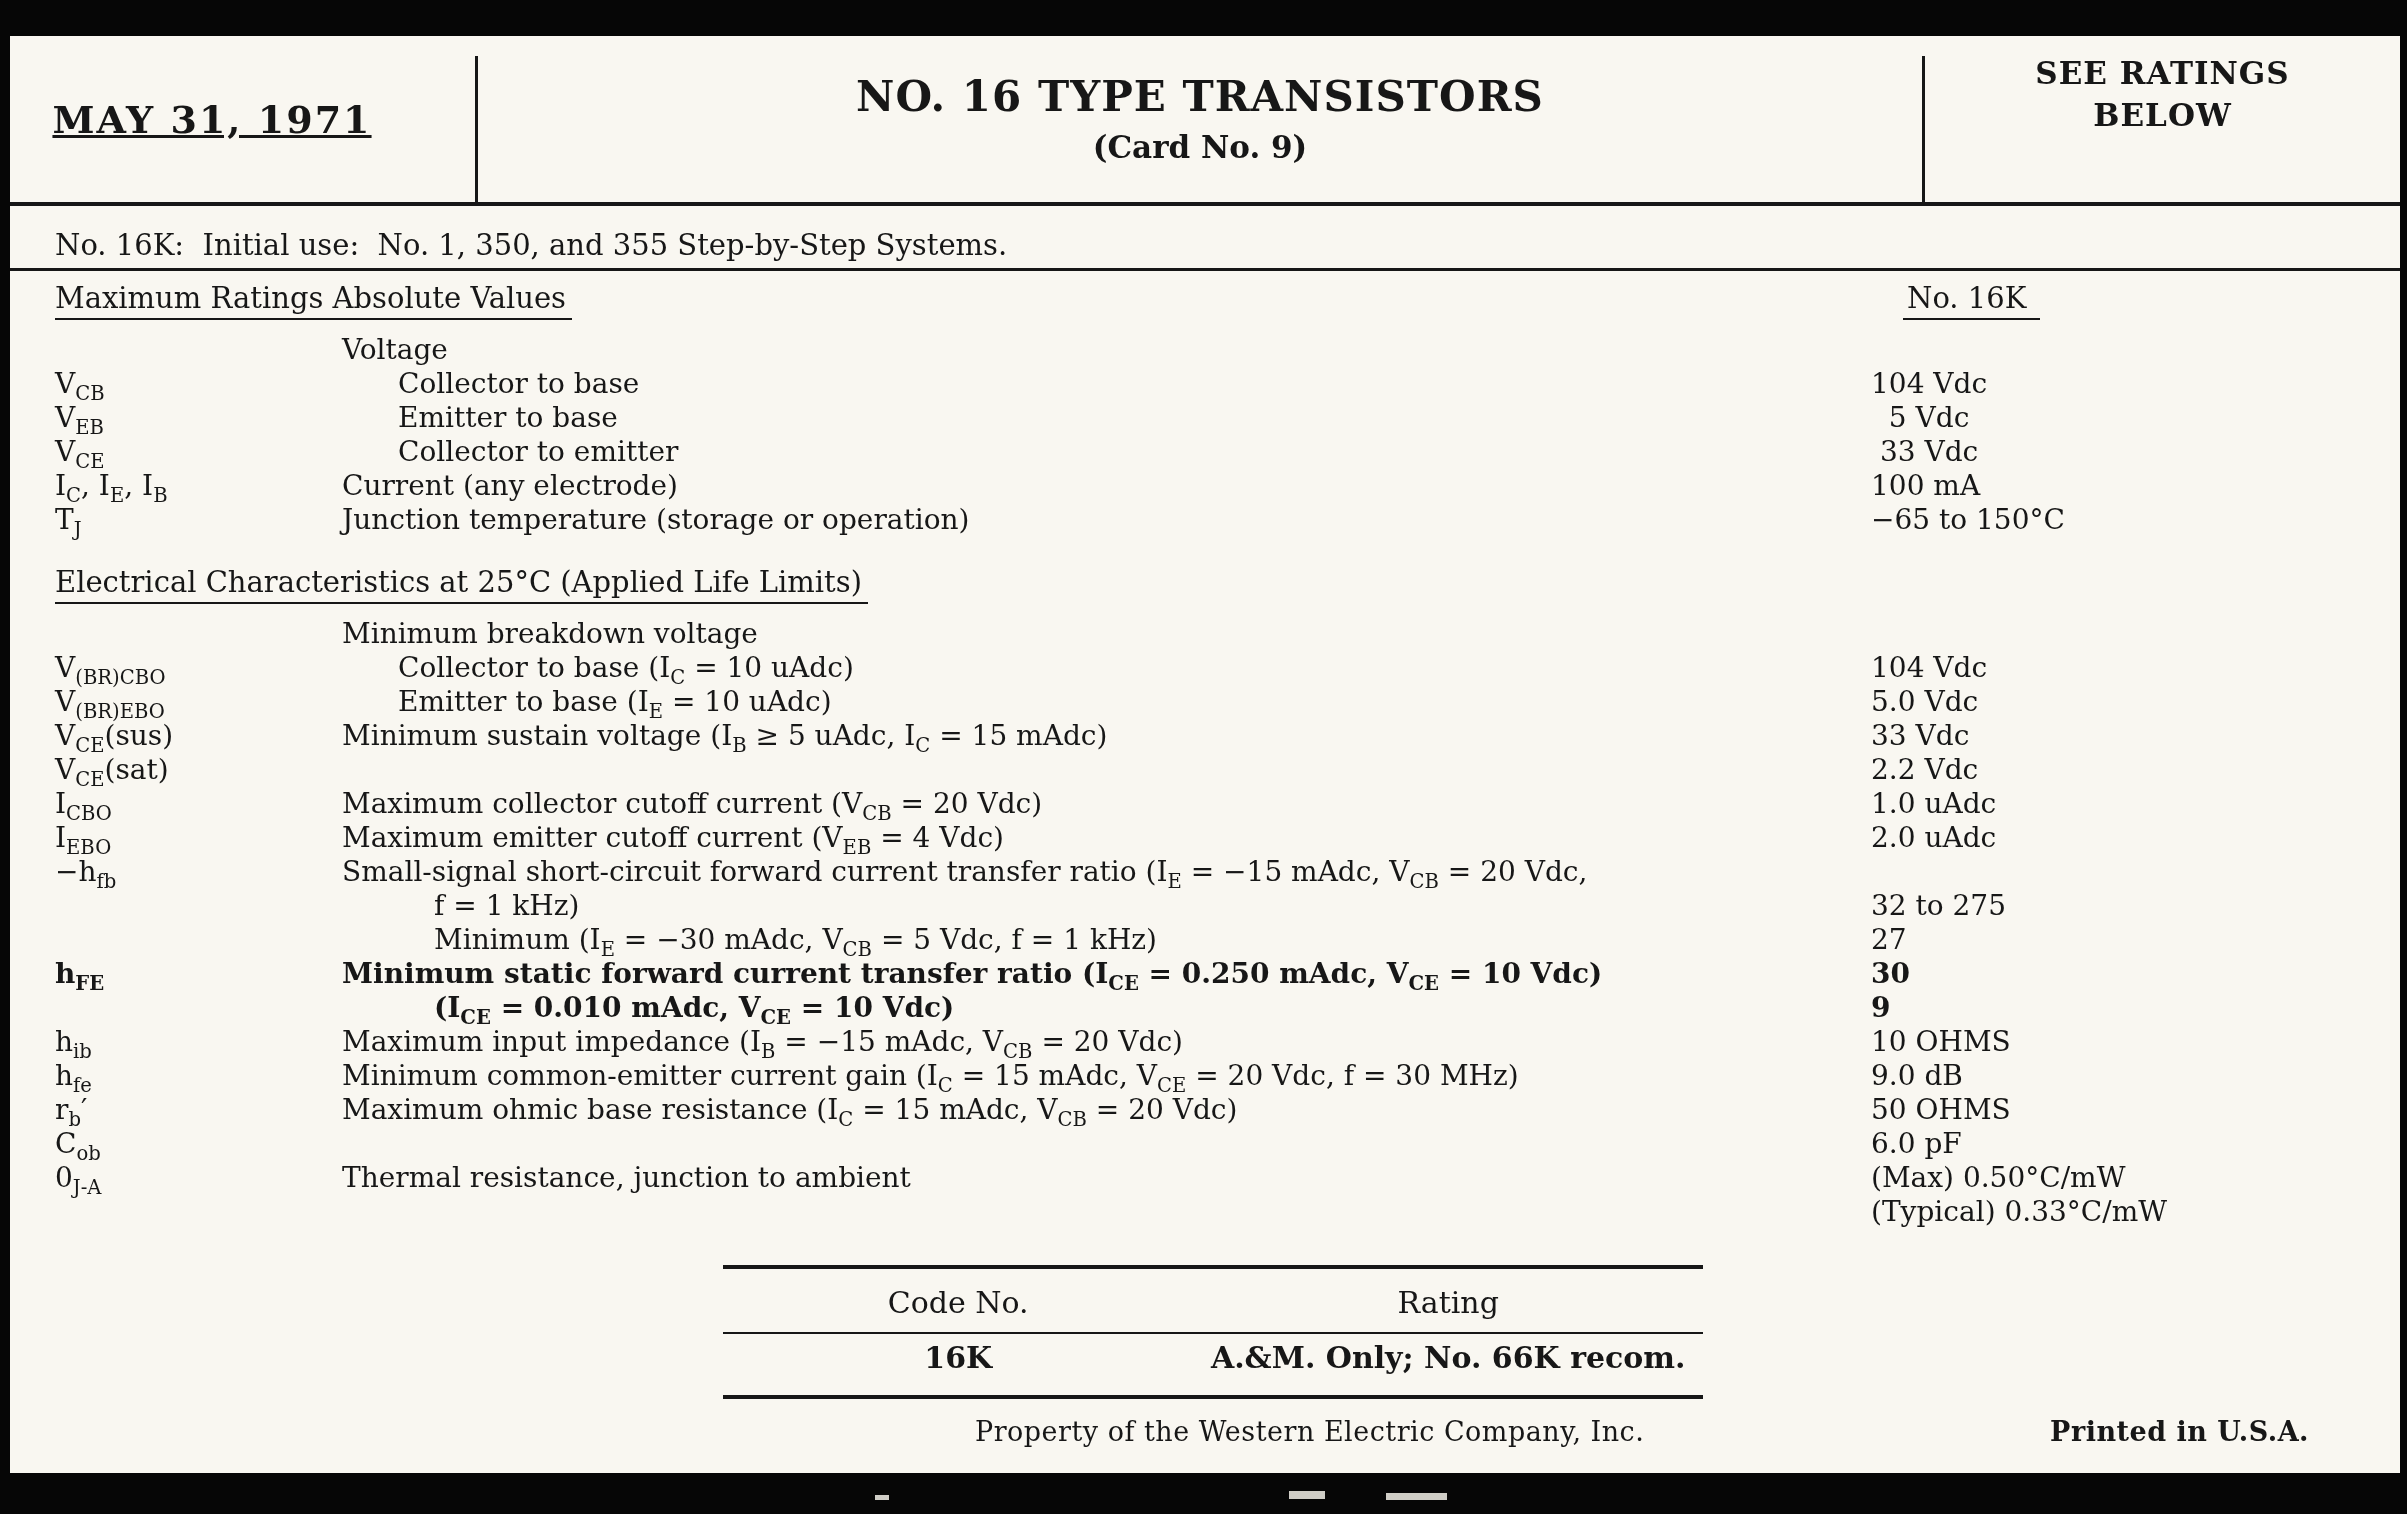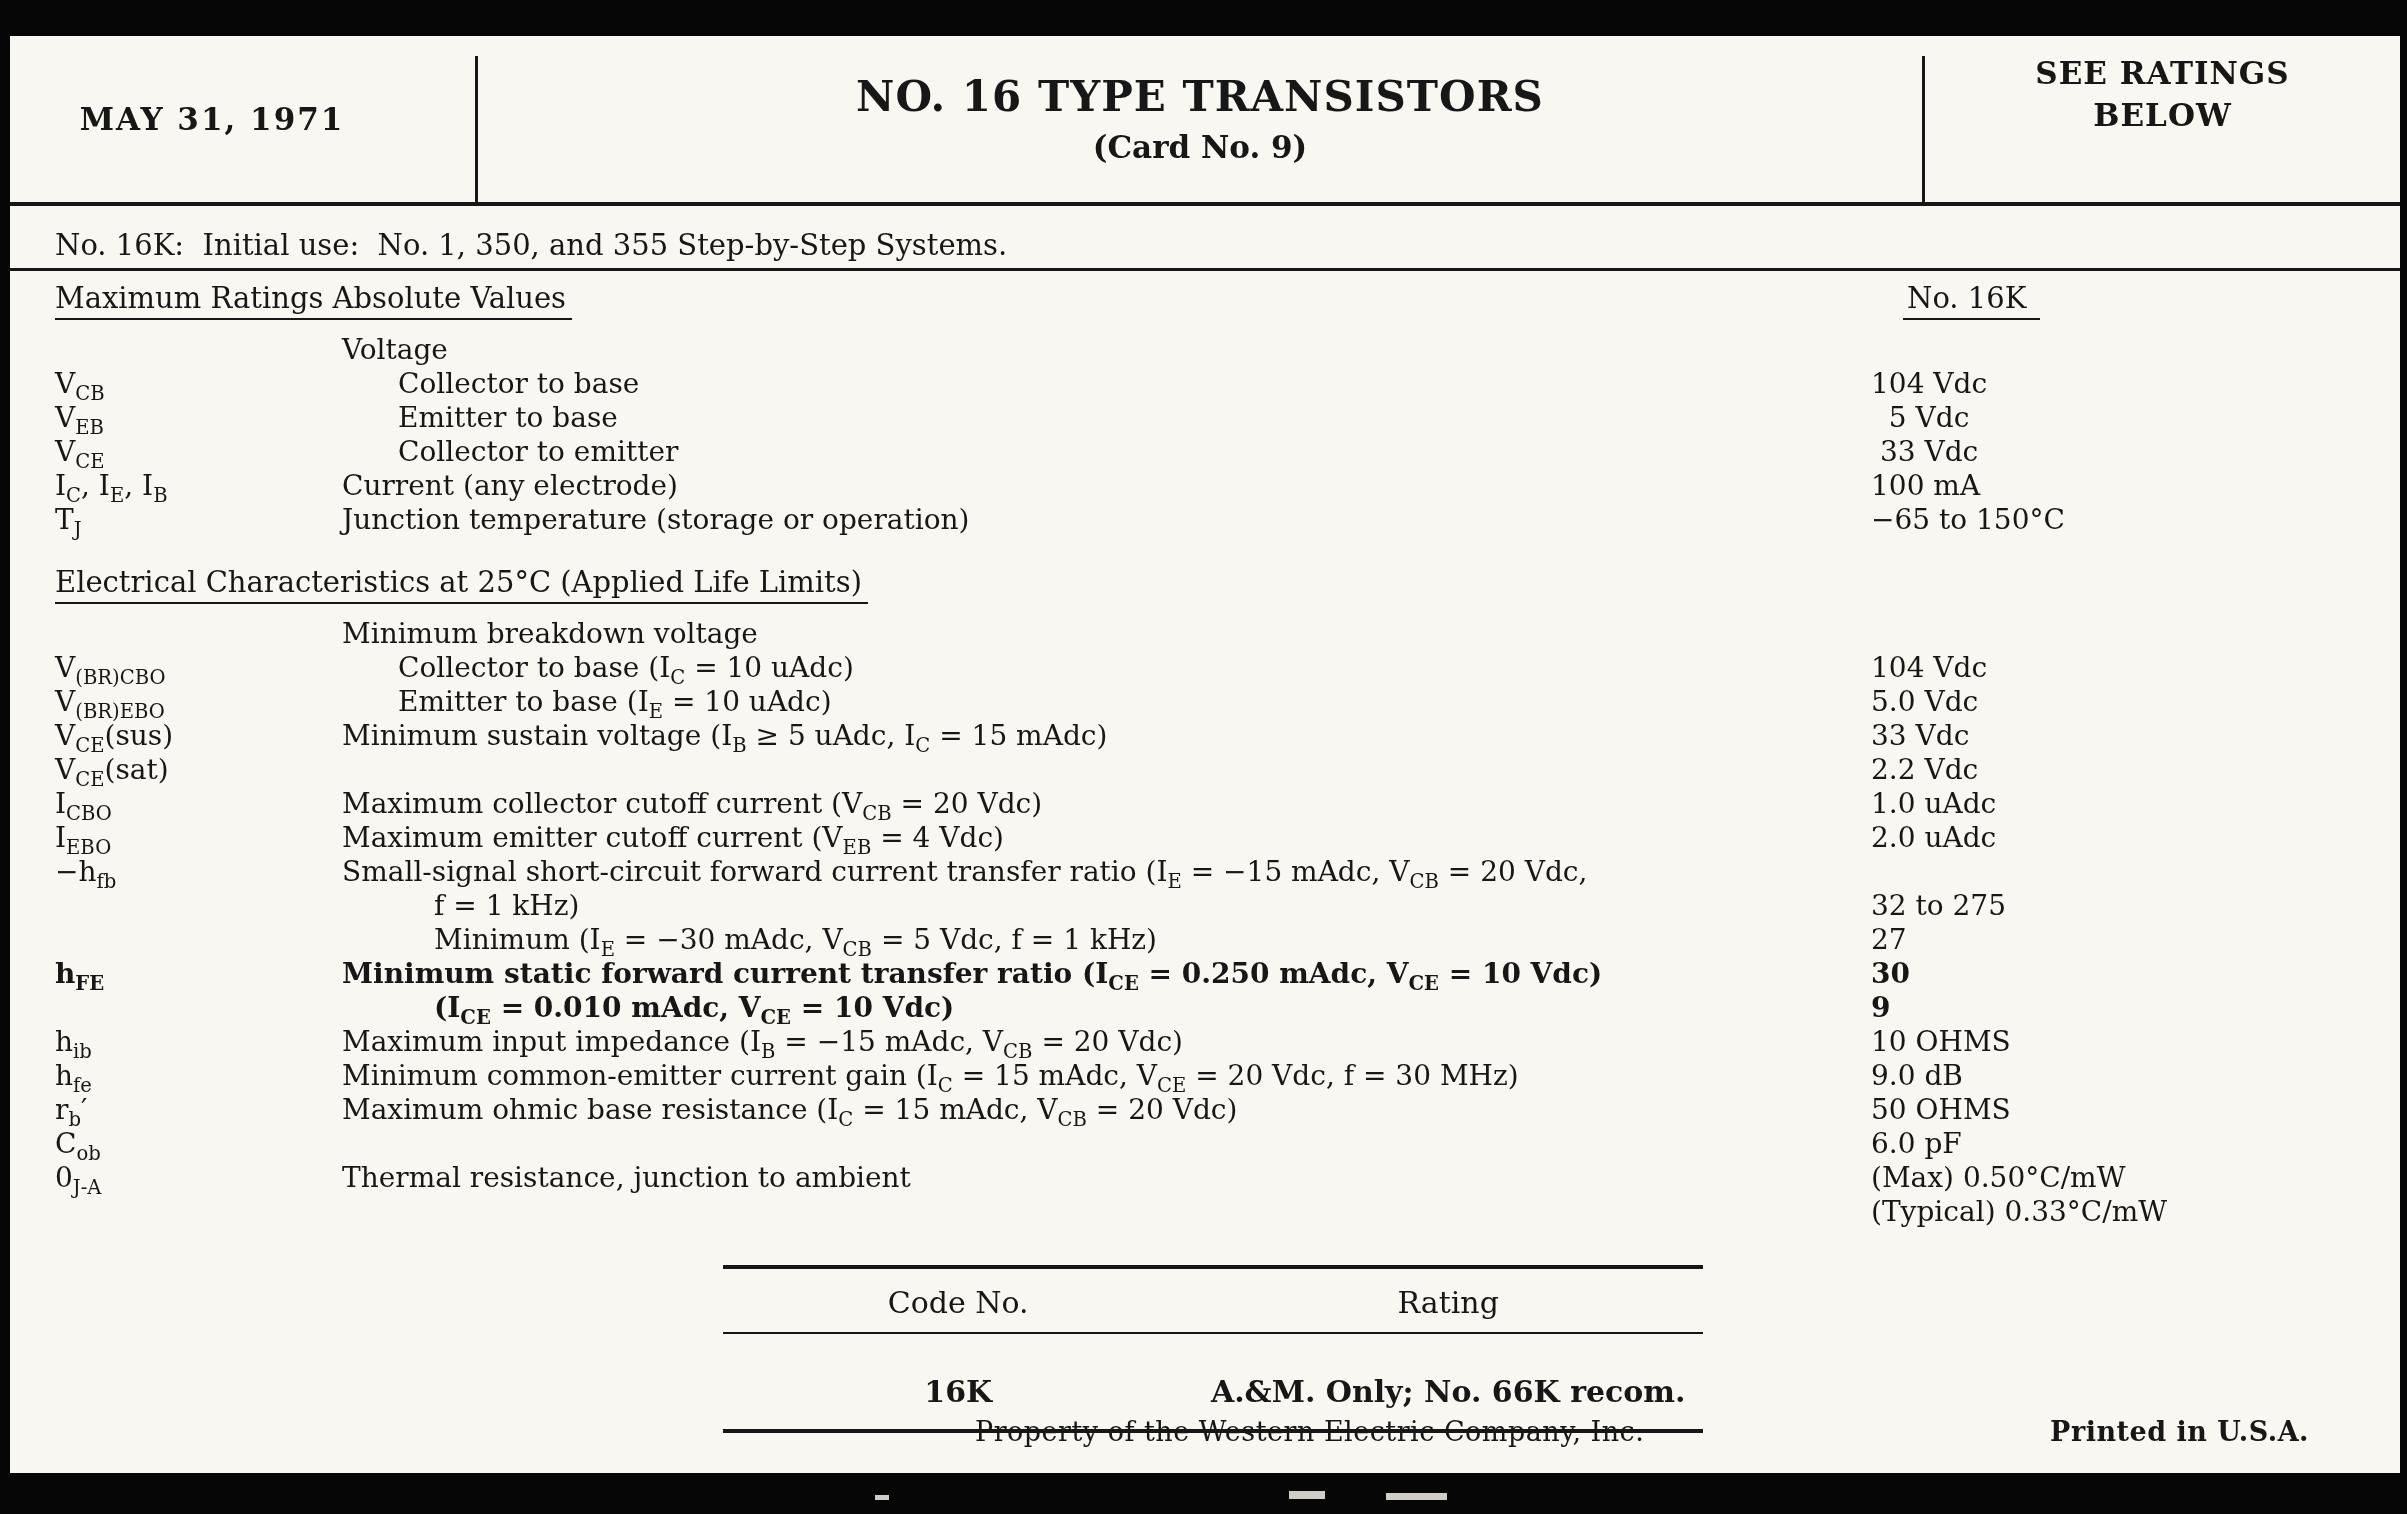--- a/index.html
+++ b/index.html
@@ -12,21 +12,21 @@
   }
   .card {
     position:absolute; left:10px; right:8px; top:36px; bottom:42px;
     background: var(--card-bg, #f9f7f1);
   }
   
   .header { position:relative; height:170px; border-bottom:4px solid var(--ink,#171717); }
   .header-date {
     position:absolute; left:0; top:0; width:404px; height:100%;
     display:flex; align-items:center; justify-content:center;
-    font-weight:bold; font-size:31px; letter-spacing:2px;
+    font-weight:bold; font-size:38px; letter-spacing:2px;text-decoration:underline;
   }
   .vdiv { position:absolute; top:20px; bottom:0; width:3px; background:var(--ink,#171717); }
   .vdiv-left { left:465px; }
   .vdiv-right { right:475px; }
   .header-center { position:absolute; left:468px; right:478px; top:0; height:100%; text-align:center; padding-top:36px; }
   .title { font-size:42px; font-weight:bold; letter-spacing:1px; }
   .subtitle { font-size:31px; font-weight:bold; margin-top:8px; }
   .header-right {
     position:absolute; right:0; top:0; width:475px; text-align:center;
     padding-top:16px; font-size:31px; font-weight:bold; line-height:42px; letter-spacing:1px;
@@ -49,21 +49,21 @@
   .spec-row.bold { font-weight:bold; }
   sub { font-size:0.7em; line-height:0; }
   
   .code-table { margin:36px 0 0 713px; width:980px; font-size:30px; }
   .t-rule-thick { border-top:4px solid var(--ink,#171717); }
   .t-rule-thin  { border-top:2px solid var(--ink,#171717); }
   .t-row { display:flex; }
   .t-cell-left  { width:48%; text-align:center; }
   .t-cell-right { width:52%; text-align:center; }
   .t-head { padding:16px 0 12px; }
-  .t-data { padding:40px 0 20px; font-weight:bold; }
+  .t-data { padding:6px 0 20px; font-weight:bold; }
   
   .footer-property { position:absolute; bottom:26px; left:965px; font-size:27px; font-weight:normal; letter-spacing:0.5px; }
   .footer-printed  { position:absolute; bottom:26px; right:91px; font-size:27px; font-weight:bold; letter-spacing:0.5px; }
   
   .speck { position:absolute; background:#cfcdc6; }
   .speck-1 { left:1289px; top:1491px; width:36px; height:8px; }
   .speck-2 { left:1386px; top:1493px; width:61px; height:7px; }
   .speck-3 { left:875px;  top:1495px; width:14px; height:5px; }
 </style>
 </head>

